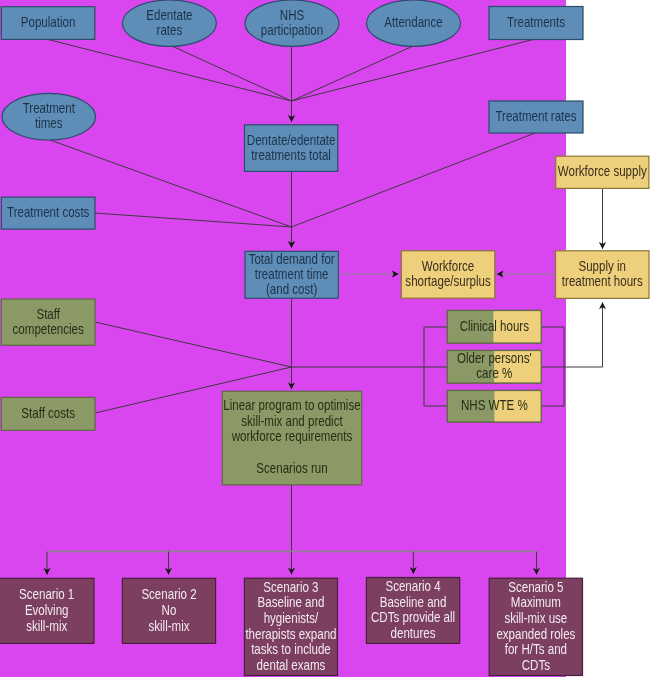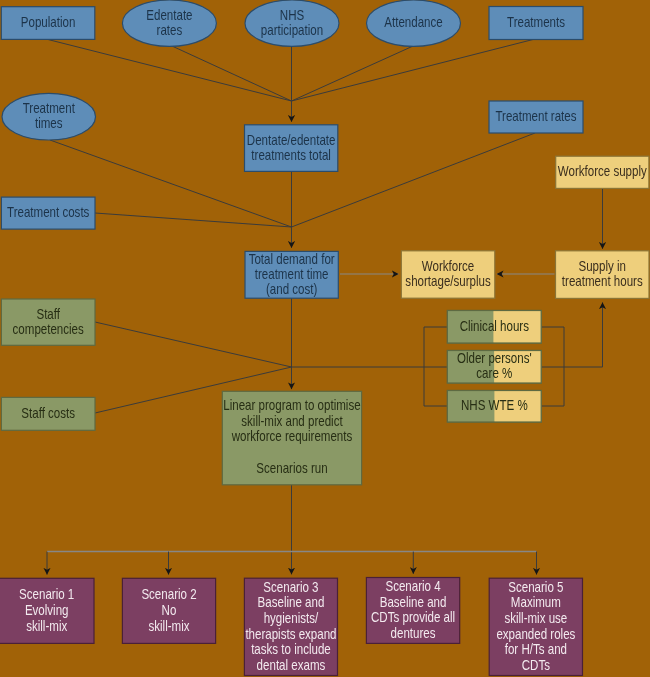--- a/index.html
+++ b/index.html
@@ -1,19 +1,19 @@
 <!DOCTYPE html>
 <html><head>
 <meta charset="utf-8">
 <title>Workforce modelling flowchart</title>
 <style>
   html,body{margin:0;padding:0;background:#ffffff;}
   body{width:650px;height:677px;overflow:hidden;
        font-family:"Liberation Sans",sans-serif;}
-  #stage{position:relative;width:650px;height:677px;background:#a16207;}
+  #stage{position:relative;width:566px;height:677px;background:#d946ef;}
   svg#chart{position:absolute;left:0;top:0;width:650px;height:677px;display:block;
             shape-rendering:geometricPrecision;}
   text{font-family:"Liberation Sans",sans-serif;font-size:14.1px;
        text-anchor:middle;}
 </style>
 </head>
 <body>
 
 <div id="stage">
   <svg id="chart" viewBox="0 0 650 677">

